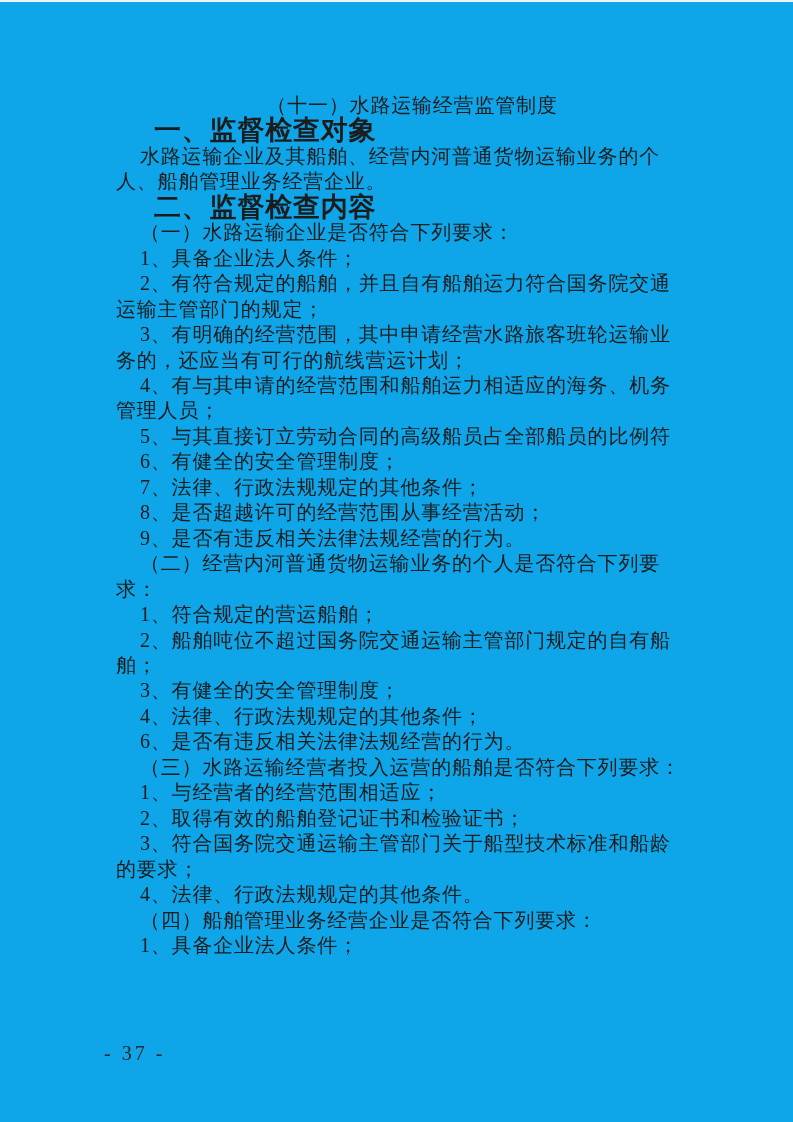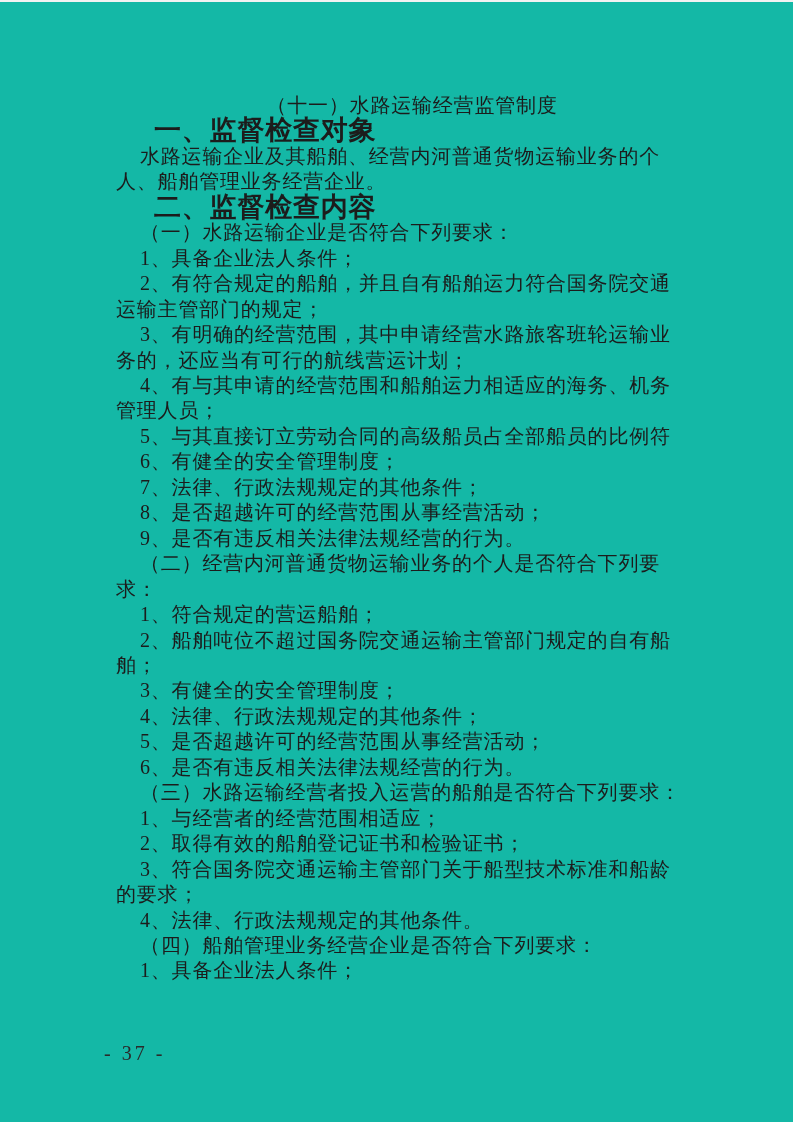--- a/index.html
+++ b/index.html
@@ -4,21 +4,21 @@
 <style>
   html, body {
     margin: 0;
     padding: 0;
     background: #ffffff;
   }
   .page {
     position: relative;
     width: 793px;
     height: 1122px;
-    background: #14b8a6;
+    background: #0ea5e9;
     overflow: hidden;
     font-family: "Liberation Serif", "DejaVu Serif", serif;
     color: #1c1c1c;
   }
   .top-edge {
     position: absolute;
     top: 0; left: 0;
     width: 100%; height: 2px;
     background: #f2f2f2;
   }
@@ -85,21 +85,20 @@
       <div class="line indent">7、法律、行政法规规定的其他条件；</div>
       <div class="line indent">8、是否超越许可的经营范围从事经营活动；</div>
       <div class="line indent">9、是否有违反相关法律法规经营的行为。</div>
       <div class="line indent">（二）经营内河普通货物运输业务的个人是否符合下列要</div>
       <div class="line flush">求：</div>
       <div class="line indent">1、符合规定的营运船舶；</div>
       <div class="line indent">2、船舶吨位不超过国务院交通运输主管部门规定的自有船</div>
       <div class="line flush">舶；</div>
       <div class="line indent">3、有健全的安全管理制度；</div>
       <div class="line indent">4、法律、行政法规规定的其他条件；</div>
-      <div class="line indent">5、是否超越许可的经营范围从事经营活动；</div>
       <div class="line indent">6、是否有违反相关法律法规经营的行为。</div>
       <div class="line indent">（三）水路运输经营者投入运营的船舶是否符合下列要求：</div>
       <div class="line indent">1、与经营者的经营范围相适应；</div>
       <div class="line indent">2、取得有效的船舶登记证书和检验证书；</div>
       <div class="line indent">3、符合国务院交通运输主管部门关于船型技术标准和船龄</div>
       <div class="line flush">的要求；</div>
       <div class="line indent">4、法律、行政法规规定的其他条件。</div>
       <div class="line indent">（四）船舶管理业务经营企业是否符合下列要求：</div>
       <div class="line indent">1、具备企业法人条件；</div>
     </div>

